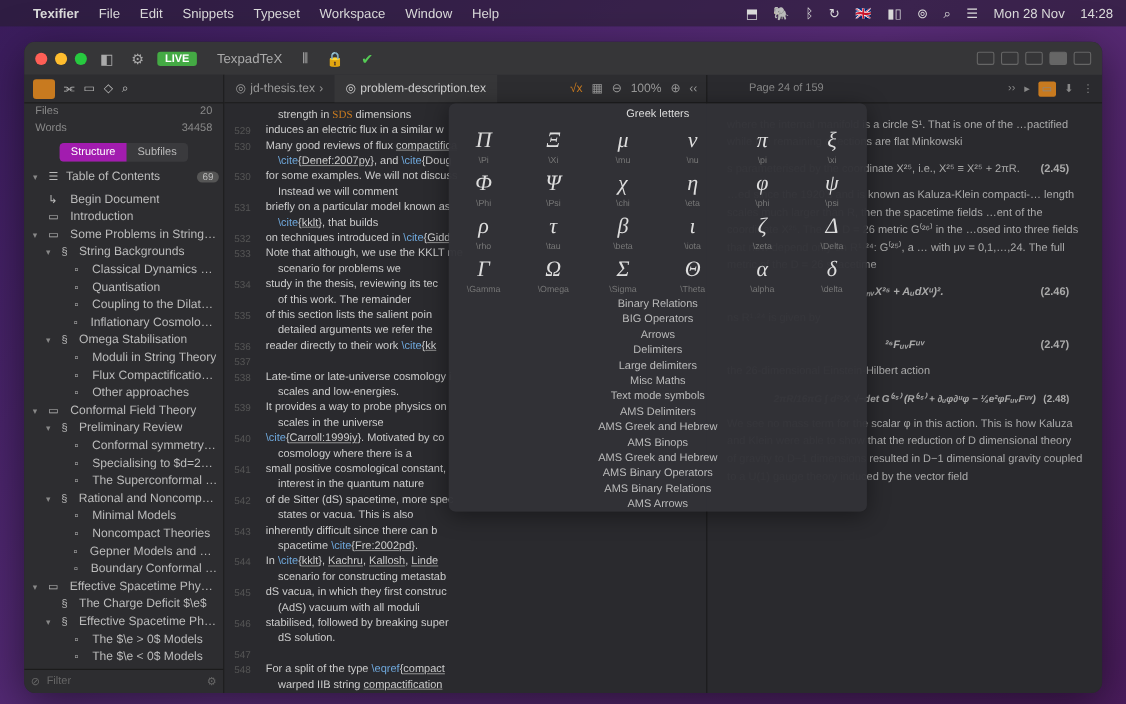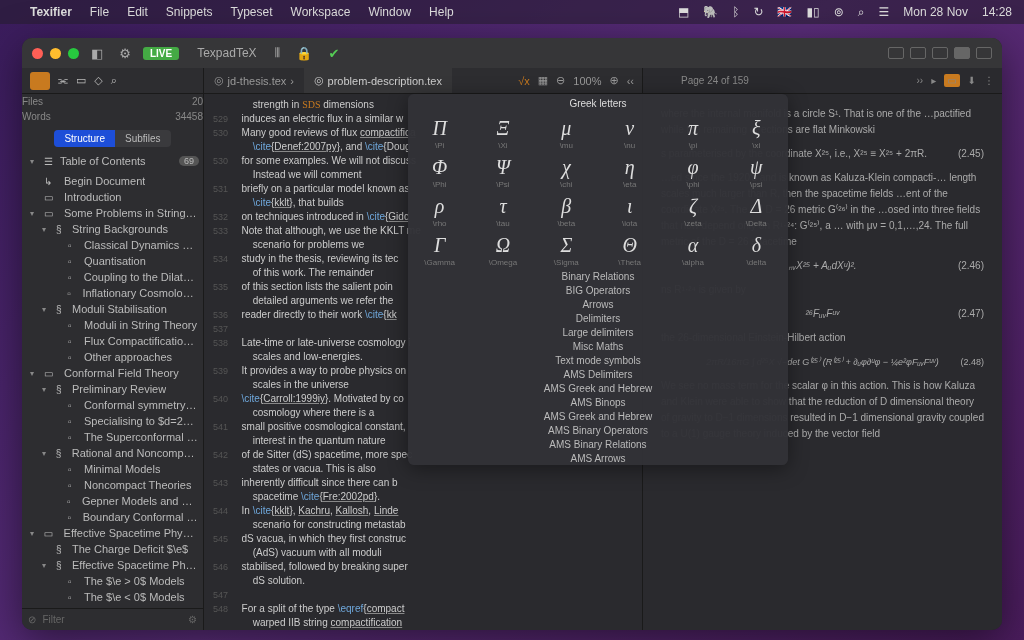--- a/index.html
+++ b/index.html
@@ -21,24 +21,24 @@
 .live { background: #4a4; color: #fff; padding: 1px 7px; border-radius: 3px; font-size: 10px; font-weight: 600; }
 .titlebar .tabname { color: #aaa; font-size: 12px; margin-left: 10px; }
 .titlebar .rightbtns { margin-left: auto; display: flex; gap: 6px; }
 .titlebar .rightbtns .tbtn { width: 16px; height: 12px; border: 1px solid #666; border-radius: 2px; }
 
 .body { flex: 1; display: flex; min-height: 0; }
 
 .sidebar { width: 182px; background: #2d2d30; border-right: 1px solid #1a1a1a; display: flex; flex-direction: column; font-size: 11px; color: #bbb; }
 .sidetools { height: 26px; display: flex; align-items: center; padding: 0 8px; gap: 8px; border-bottom: 1px solid #1a1a1a; }
 .sidetools .activebtn { background: #c87a1f; width: 20px; height: 18px; border-radius: 3px; }
-.stat { display: flex; justify-content: space-between; padding: 2px 0; color: #888; font-size: 10px; }
+.stat { display: flex; justify-content: space-between; padding: 2px 10px; color: #888; font-size: 10px; }
 .segctrl { display: flex; margin: 6px auto; background: #3a3a3d; border-radius: 4px; overflow: hidden; width: fit-content; }
 .segctrl div { padding: 3px 10px; font-size: 10px; }
-.segctrl .active { background: #1d4ed8; color: #fff; }
+.segctrl .active { background: #a21caf; color: #fff; }
 .tree { flex: 1; overflow-y: auto; padding: 4px 0; }
 .tree-item { display: flex; align-items: center; padding: 2px 4px 2px 8px; gap: 4px; cursor: default; white-space: nowrap; overflow: hidden; }
 .tree-item .chev { width: 10px; font-size: 8px; color: #888; }
 .tree-item .icon { width: 12px; font-size: 10px; }
 .tree-item .label { overflow: hidden; text-overflow: ellipsis; font-size: 11px; }
 .tree-item .badge { margin-left: auto; background: #555; padding: 0 5px; border-radius: 6px; font-size: 9px; }
 .indent-1 .label { padding-left: 4px; }
 .indent-2 { padding-left: 20px; }
 .indent-3 { padding-left: 32px; }
 .filterbar { height: 22px; border-top: 1px solid #1a1a1a; display: flex; align-items: center; padding: 0 6px; color: #666; font-size: 10px; gap: 6px; }
@@ -54,22 +54,22 @@
 .editor .code { color: #ccc; white-space: pre; }
 .code .kw { color: #c87a1f; font-family: Liberation Serif, serif; }
 .code .cmd { color: #6fa8dc; }
 .code .ul { text-decoration: underline; text-decoration-color: #888; }
 
 .preview { width: 360px; background: #2a2a2e; border-left: 1px solid #1a1a1a; display: flex; flex-direction: column; }
 .preview-bar { height: 26px; border-bottom: 1px solid #1a1a1a; display: flex; align-items: center; justify-content: flex-start; padding: 0 8px; gap: 8px; color: #888; font-size: 10px; }
 .preview-bar .pgs { margin-right: auto; margin-left: 30px; }
 .preview-body { flex: 1; padding: 12px 18px; color: #aaa; font-family: Georgia, serif; font-size: 10px; line-height: 16px; overflow: hidden; }
 .preview-body p { margin-bottom: 8px; }
-.preview-body .eq { text-align: center; font-style: italic; margin: 8px 0; position: relative; }
-.preview-body .eqnum { position: absolute; right: 0; font-style: normal; }
+.preview-body .eq { text-align: center; font-style: italic; margin: 8px 0; position: relative; font-weight: bold; }
+.preview-body .eqnum { position: absolute; right: 12px; font-style: normal; }
 
 .palette { position: absolute; top: 94px; left: 408px; width: 380px; background: rgba(50,50,55,0.97); border-radius: 6px; box-shadow: 0 4px 20px rgba(0,0,0,0.4); z-index: 100; font-size: 10px; color: #bbb; }
 .palette .phead { text-align: center; padding: 4px; color: #ddd; font-size: 10px; }
 .palette .grid { display: grid; grid-template-columns: repeat(6, 1fr); }
 .palette .cell { text-align: center; padding: 4px 0 2px; }
 .palette .cell .glyph { font-size: 20px; font-family: Georgia, serif; font-style: italic; color: #ddd; height: 24px; }
 .palette .cell .name { font-size: 8px; color: #777; }
 .palette .catlist { }
 .palette .cat { text-align: center; padding: 1.5px 0; font-size: 10px; color: #bbb; cursor: default; }
 </style>
@@ -189,21 +189,21 @@
             <span class="label">Coupling to the Dilato…</span>
           </div>
           <div class="tree-item indent-3">
             <span class="chev"></span>
             <span class="icon">▫</span>
             <span class="label">Inflationary Cosmology …</span>
           </div>
           <div class="tree-item indent-2">
             <span class="chev">▾</span>
             <span class="icon">§</span>
-            <span class="label">Moduli Stabilisation</span>
+            <span class="label">Omega Stabilisation</span>
           </div>
           <div class="tree-item indent-3">
             <span class="chev"></span>
             <span class="icon">▫</span>
             <span class="label">Moduli in String Theory</span>
           </div>
           <div class="tree-item indent-3">
             <span class="chev"></span>
             <span class="icon">▫</span>
             <span class="label">Flux Compactificatio…</span>

